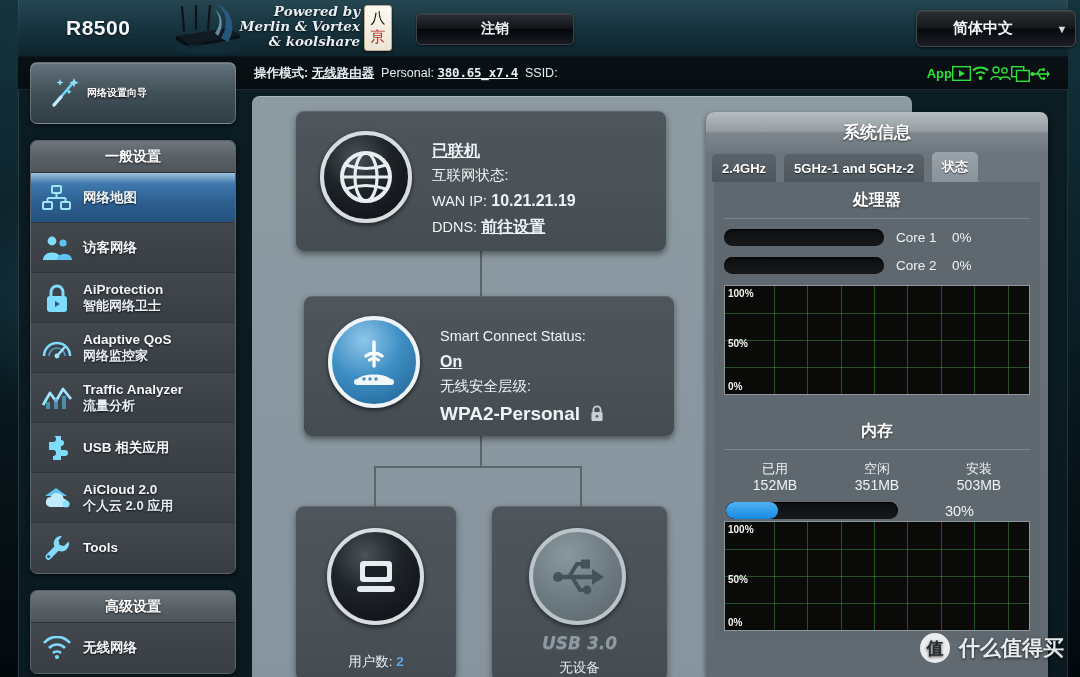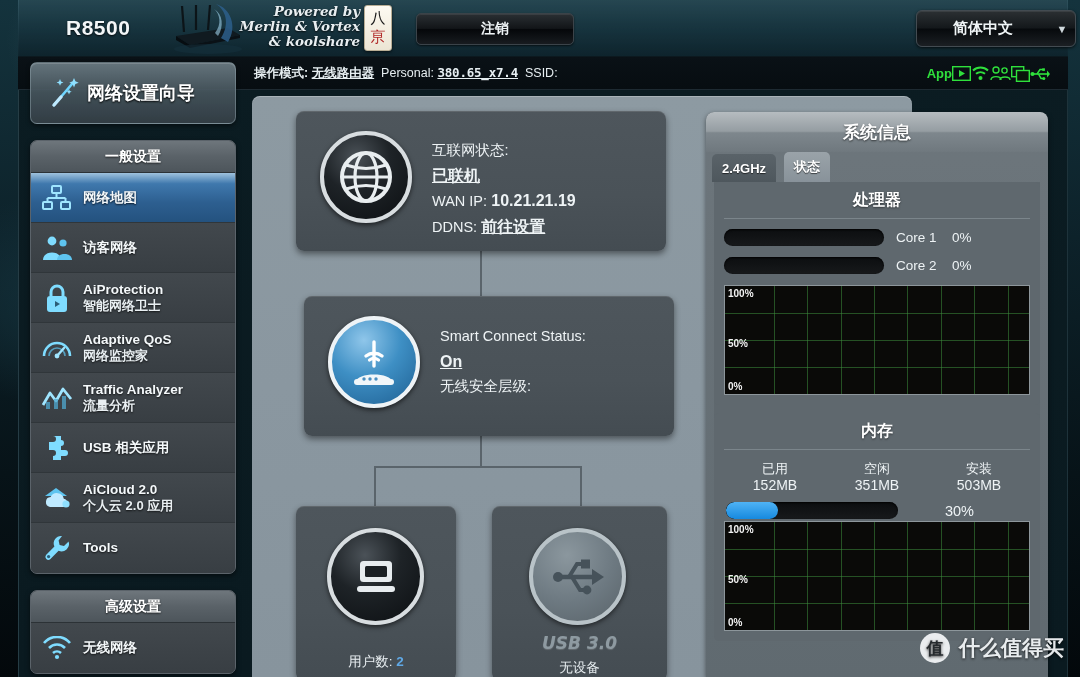--- a/index.html
+++ b/index.html
@@ -107,21 +107,21 @@
 
   
   .sidebar { position: absolute; left: 30px; top: 62px; width: 206px; }
   .wizard {
     width: 206px; height: 62px;
     background: linear-gradient(180deg, rgba(108,124,133,0.92) 0%, rgba(70,84,92,0.92) 50%, rgba(52,63,70,0.95) 100%);
     border: 1px solid rgba(150,170,180,0.45); border-radius: 7px;
     display: flex; align-items: center; cursor: pointer;
     box-shadow: 0 2px 4px rgba(0,0,0,0.5), inset 0 1px 0 rgba(255,255,255,0.16);
   }
-  .wizard .wl { color:#fff; font-size: 18px; font-weight: bold; margin-left: 4px; text-shadow: 0 1px 2px #000;}
+  .wizard .wl { color:#fff; font-size: 10px; font-weight: bold; margin-left: 4px; text-shadow: 0 1px 2px #000;}
 
   .menu-group {
     margin-top: 16px; width: 206px;
     background: #3b4146;
     border: 1px solid #5b636a; border-radius: 7px;
     overflow: hidden;
     box-shadow: 0 2px 5px rgba(0,0,0,0.55);
   }
   .group-head {
     height: 32px; display:flex; align-items:center; justify-content:center;
@@ -542,22 +542,22 @@
         <div class="circle-icon ci-dark" style="left:24px; top:20px; width:92px; height:92px;">
           <svg width="56" height="56" viewBox="0 0 56 56">
             <circle cx="28" cy="28" r="24" fill="none" stroke="#e9eef0" stroke-width="4"></circle>
             <ellipse cx="28" cy="28" rx="11" ry="24" fill="none" stroke="#e9eef0" stroke-width="3.2"></ellipse>
             <line x1="4" y1="28" x2="52" y2="28" stroke="#e9eef0" stroke-width="3.2"></line>
             <path d="M8 16 Q28 23 48 16" fill="none" stroke="#e9eef0" stroke-width="3"></path>
             <path d="M8 40 Q28 33 48 40" fill="none" stroke="#e9eef0" stroke-width="3"></path>
           </svg>
         </div>
         <div class="ctext" style="left:136px; top:27px;">
+          <div class="line"><span class="ul">已联机</span></div>
           <div class="line small">互联网状态:</div>
-          <div class="line"><span class="ul">已联机</span></div>
           <div class="line">
             <span class="small">WAN IP:</span>
             <span class="val">10.21.21.19</span>
           </div>
           <div class="line">
             <span class="small">DDNS:</span>
             <span class="ul">前往设置</span>
           </div>
         </div>
       </div>
@@ -572,20 +572,30 @@
             <rect x="10" y="45" width="40" height="6" rx="3" fill="#f1f6f9"></rect>
             <circle cx="20" cy="45" r="1.7" fill="#4a8ec0"></circle>
             <circle cx="26" cy="45" r="1.7" fill="#4a8ec0"></circle>
             <circle cx="32" cy="45" r="1.7" fill="#4a8ec0"></circle>
           </svg>
         </div>
         <div class="ctext" style="left:136px; top:28px;">
           <div class="line small">Smart Connect Status:</div>
           <div class="line"><span class="ul">On</span></div>
           <div class="line small">无线安全层级:</div>
+          <div class="line" style="margin-top:2px;">
+            <span class="big">WPA2-Personal</span>
+            <span style="margin-left:6px;display:inline-block;vertical-align:middle;">
+              <svg width="14" height="17" viewBox="0 0 14 17">
+                <path d="M3.4 7 V5 a3.6 3.6 0 0 1 7.2 0 v2" fill="none" stroke="#c8d0d4" stroke-width="1.8"></path>
+                <rect x="1.4" y="7" width="11.2" height="9" rx="1.5" fill="#c8d0d4"></rect>
+                <circle cx="7" cy="11.3" r="1.4" fill="#555f66"></circle>
+              </svg>
+            </span>
+          </div>
         </div>
       </div>
 
       <div class="card" id="card-clients">
         <div class="circle-icon ci-dark" style="left:31px; top:22px; width:97px; height:97px;">
           <svg width="52" height="48" viewBox="0 0 52 48">
             <rect x="10" y="8" width="32" height="21" rx="3.5" fill="#e7ecef"></rect>
             <rect x="15" y="13" width="22" height="11" rx="1.5" fill="#1b2024"></rect>
             <rect x="7" y="33" width="38" height="6" rx="3" fill="#e7ecef"></rect>
           </svg>
@@ -612,20 +622,21 @@
         <div class="usb-sub">无设备</div>
       </div>
     </div>
   </div>
 
   <div class="sysinfo">
     <div class="si-title">系统信息</div>
 
     <div class="si-tabs">
       <div class="si-tab">2.4GHz</div>
+      <div class="si-tab">5GHz-1 and 5GHz-2</div>
       <div class="si-tab active">状态</div>
     </div>
 
     <div class="si-body">
 
       <div class="si-panel">
         <div class="si-head">处理器</div>
 
         <div class="core-row">
           <div class="bar-track">

